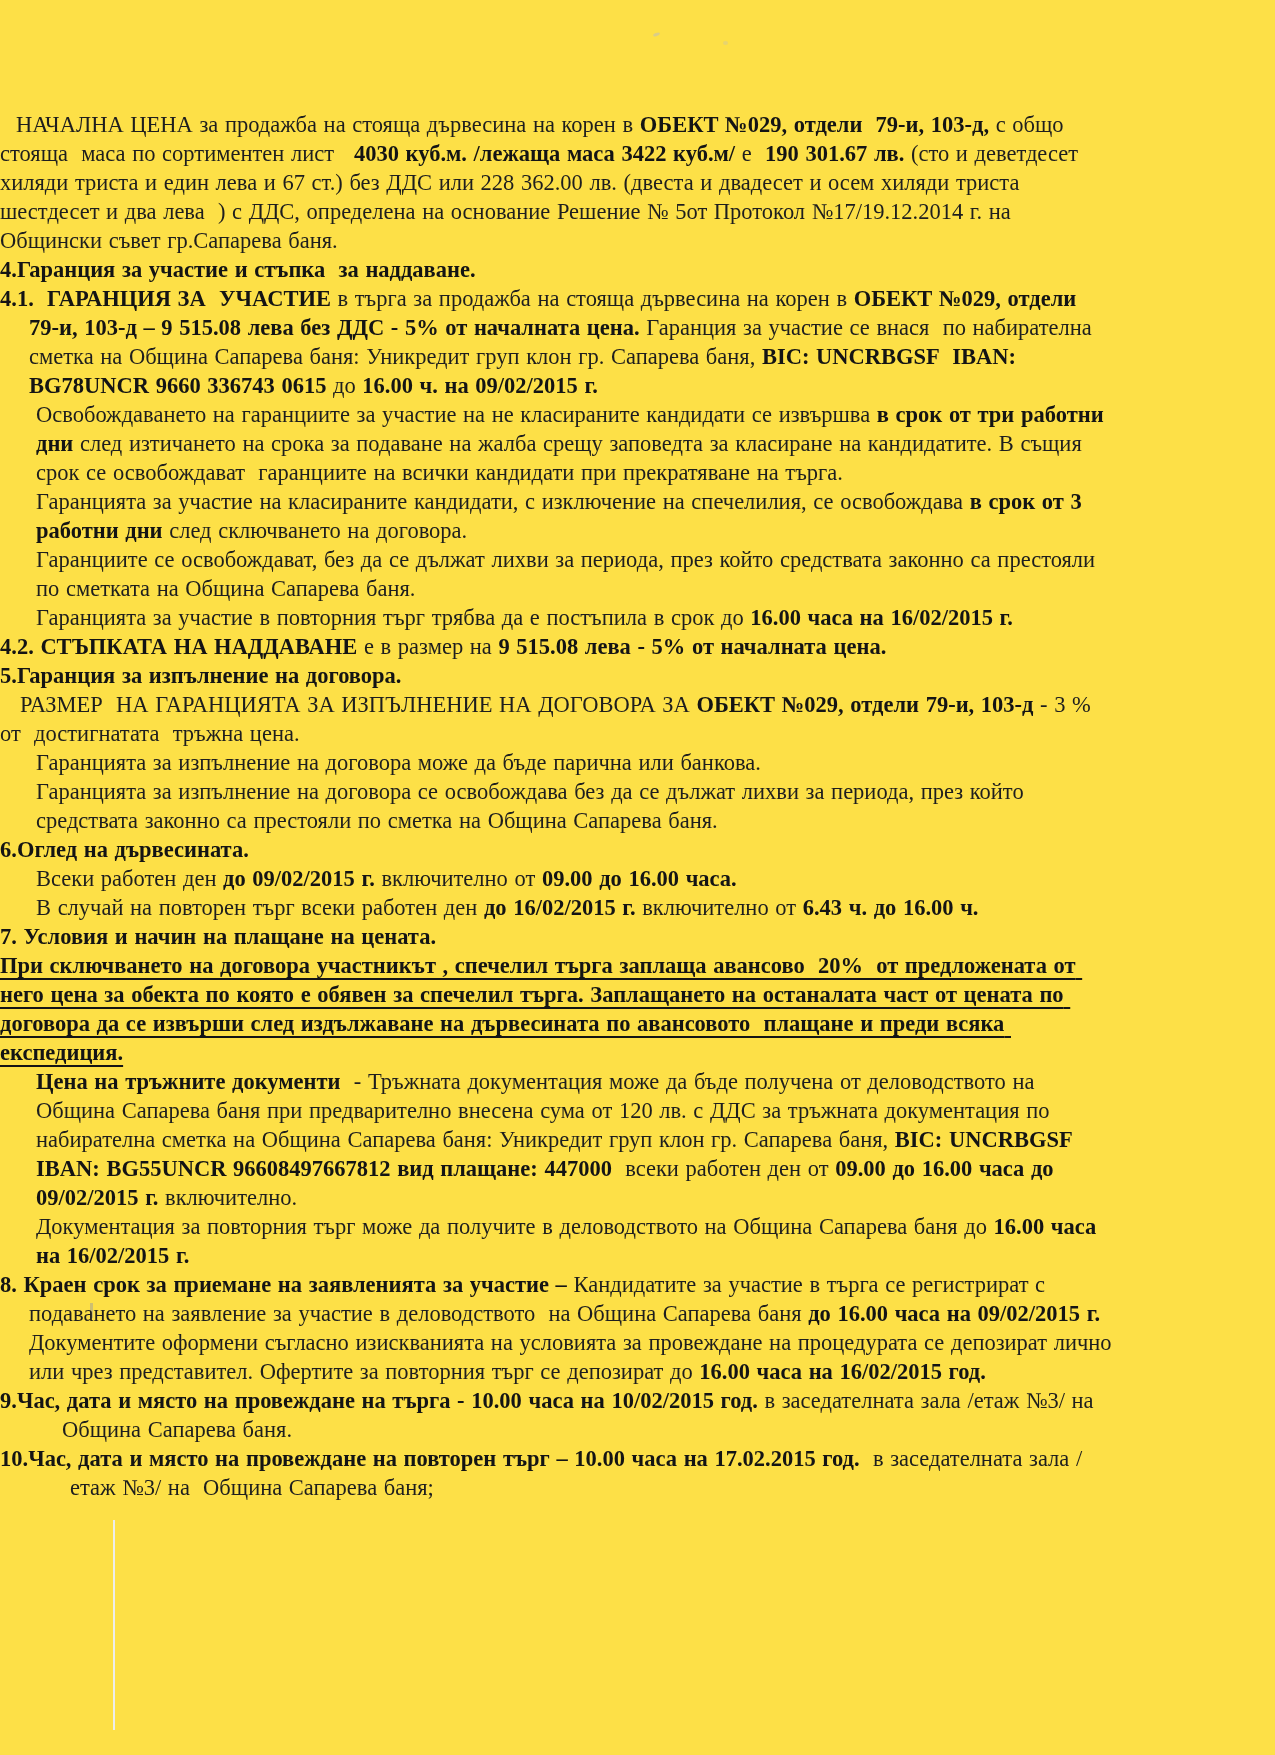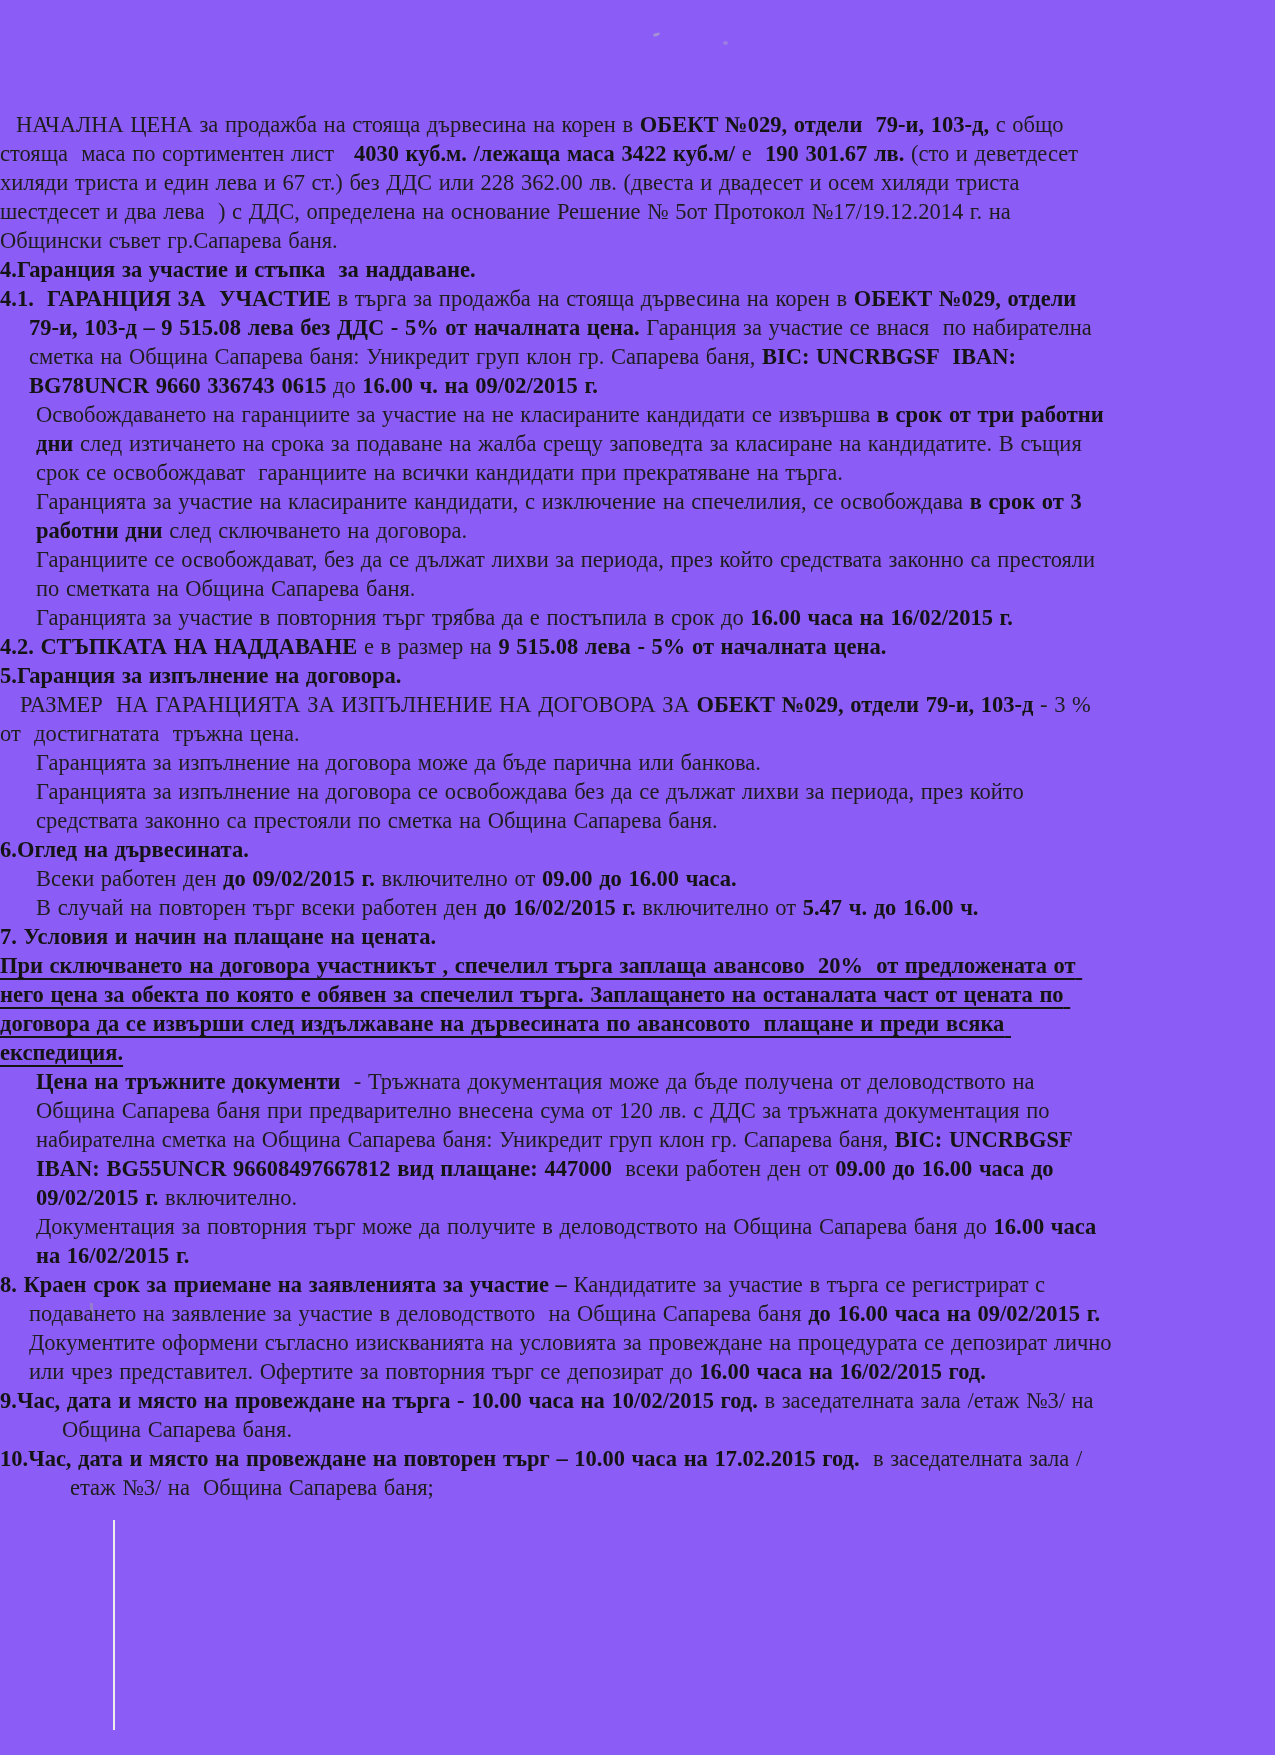--- a/index.html
+++ b/index.html
@@ -4,21 +4,21 @@
 <style>
   html, body { margin: 0; padding: 0; }
   body {
     width: 1275px; height: 1755px;
     background: #f6f6f5;
     font-family: "Liberation Serif", "DejaVu Serif", serif;
   }
   .page {
     position: relative;
     width: 1275px; height: 1755px;
-    background: #8b5cf6;
+    background: #fde047;
     overflow: hidden;
     color: #1e1e1e;
   }
   .doc {
     position: absolute;
     top: 110px; left: 0;
     width: 1275px;
   }
   .doc p {
     margin: 0 158px 0 0;
@@ -65,21 +65,21 @@
       <p class="p-body"><span>Гаранцията за участие на класираните кандидати, с изключение на спечелилия, се освобождава </span><span class="b">в срок от 3 работни дни</span><span> след сключването на договора.</span></p>
       <p class="p-body"><span>Гаранциите се освобождават, без да се дължат лихви за периода, през който средствата законно са престояли по сметката на Община Сапарева баня.</span></p>
       <p class="p-body"><span>Гаранцията за участие в повторния търг трябва да е постъпила в срок до </span><span class="b">16.00 часа на 16/02/2015 г.</span></p>
       <p class="p-42"><span class="b">4.2. СТЪПКАТА НА НАДДАВАНЕ</span><span> е в размер на </span><span class="b">9 515.08 лева - 5% от началната цена.</span></p>
       <p class="h-section"><span class="b">5.Гаранция за изпълнение на договора.</span></p>
       <p class="p-razmer"><span>РАЗМЕР  НА ГАРАНЦИЯТА ЗА ИЗПЪЛНЕНИЕ НА ДОГОВОРА ЗА </span><span class="b">ОБЕКТ №029, отдели 79-и, 103-д</span><span> - 3 % от  достигнатата  тръжна цена.</span></p>
       <p class="p-body"><span>Гаранцията за изпълнение на договора може да бъде парична или банкова.</span></p>
       <p class="p-body"><span>Гаранцията за изпълнение на договора се освобождава без да се дължат лихви за периода, през който средствата законно са престояли по сметка на Община Сапарева баня.</span></p>
       <p class="h-section"><span class="b">6.Оглед на дървесината.</span></p>
       <p class="p-body"><span>Всеки работен ден </span><span class="b">до 09/02/2015 г.</span><span> включително от </span><span class="b">09.00 до 16.00 часа.</span></p>
-      <p class="p-body"><span>В случай на повторен търг всеки работен ден </span><span class="b">до 16/02/2015 г.</span><span> включително от </span><span class="b">5.47 ч. до 16.00 ч.</span></p>
+      <p class="p-body"><span>В случай на повторен търг всеки работен ден </span><span class="b">до 16/02/2015 г.</span><span> включително от </span><span class="b">6.43 ч. до 16.00 ч.</span></p>
       <p class="h-section"><span class="b">7. Условия и начин на плащане на цената.</span></p>
       <p class="p-under"><span class="b u">При сключването на договора участникът , спечелил търга заплаща авансово  20%  от предложената от него цена за обекта по която е обявен за спечелил търга. Заплащането на останалата част от цената по договора да се извърши след издължаване на дървесината по авансовото  плащане и преди всяка експедиция.</span></p>
       <p class="p-body"><span class="b">Цена на тръжните документи</span><span>  - Тръжната документация може да бъде получена от деловодството на Община Сапарева баня при предварително внесена сума от 120 лв. с ДДС за тръжната документация по набирателна сметка на Община Сапарева баня: Уникредит груп клон гр. Сапарева баня, </span><span class="b">BIC: UNCRBGSF  IBAN: BG55UNCR 96608497667812 вид плащане: 447000</span><span>  всеки работен ден от </span><span class="b">09.00 до 16.00 часа до 09/02/2015 г.</span><span> включително.</span></p>
       <p class="p-body"><span>Документация за повторния търг може да получите в деловодството на Община Сапарева баня до </span><span class="b">16.00 часа на 16/02/2015 г.</span></p>
       <p class="p-8"><span class="b">8. Краен срок за приемане на заявленията за участие – </span><span>Кандидатите за участие в търга се регистрират с подаването на заявление за участие в деловодството  на Община Сапарева баня </span><span class="b">до 16.00 часа на 09/02/2015 г.</span><span> Документите оформени съгласно изискванията на условията за провеждане на процедурата се депозират лично или чрез представител. Офертите за повторния търг се депозират до </span><span class="b">16.00 часа на 16/02/2015 год.</span></p>
       <p class="p-9"><span class="b">9.Час, дата и място на провеждане на търга - 10.00 часа на 10/02/2015 год.</span><span> в заседателната зала /етаж №3/ на  Община Сапарева баня.</span></p>
       <p class="p-10"><span class="b">10.Час, дата и място на провеждане на повторен търг – 10.00 часа на 17.02.2015 год.</span><span>  в заседателната зала /етаж №3/ на  Община Сапарева баня;</span></p>
     </div>
 </div>
 

